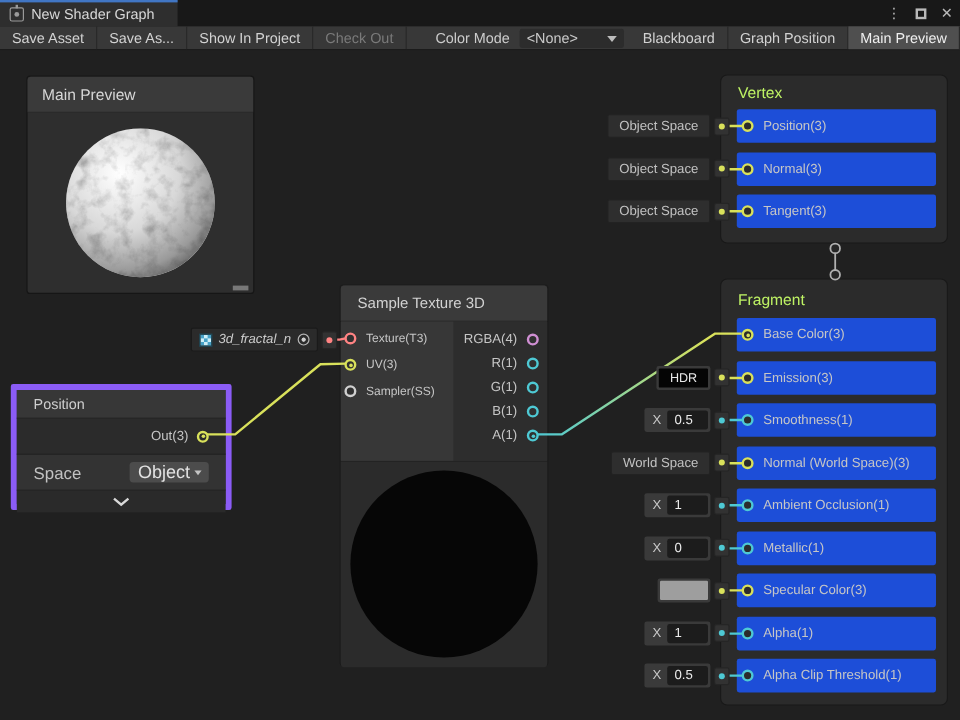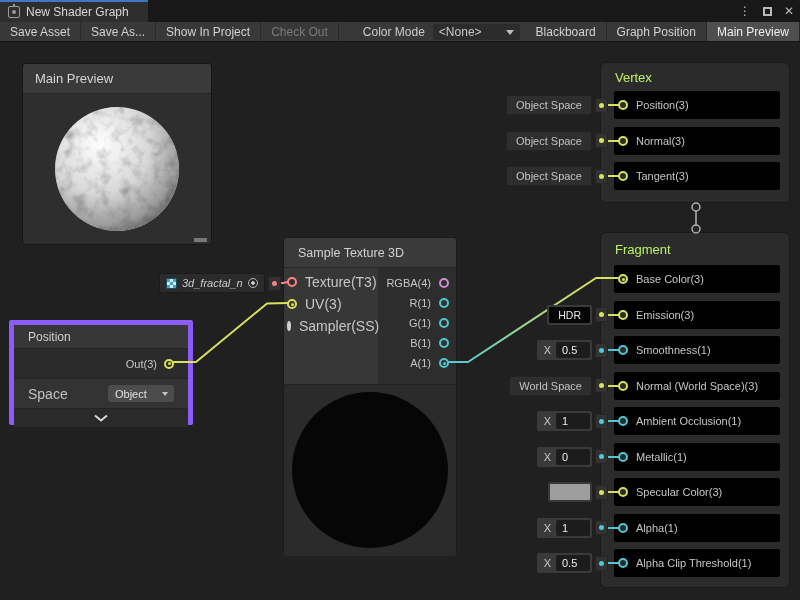--- a/index.html
+++ b/index.html
@@ -45,21 +45,21 @@
   .rhandle { position:absolute; right:4px; bottom:2px; width:13px; height:4px; background:#787878; }
 
   
   .node { position:absolute; }
   .block { background:#2b2b2b; border:1px solid #191919; border-radius:6px; }
   .block.vertex   { left:600px; top:20px;  width:190px; height:141px; }
   .block.fragment { left:600px; top:190px; width:190px; height:356px; }
   .btitle { font-size:13px; color:#bef264; padding-left:14px; display:flex; align-items:center; }
   .vertex .btitle { height:28px; }
   .fragment .btitle { height:32px; }
-  .brow { position:relative; height:28px; margin:0 9px 7.5px 13px; background:#000000; border-radius:2px;
+  .brow { position:relative; height:28px; margin:0 9px 7.5px 13px; background:#1d4ed8; border-radius:2px;
     display:flex; align-items:center; }
   .brow .label { margin-left:22px; font-size:11px; color:#c6c6c6; white-space:nowrap; }
 
   .port { position:absolute; left:4px; top:calc(50% - 5px); width:10px; height:10px; border-radius:50%;
     border:2px solid var(--pc); background:#2b2b2b; display:flex; align-items:center; justify-content:center;
     z-index:3; }
   .port .pdot { width:3px; height:3px; border-radius:50%; background:var(--pc); }
   .stub { position:absolute; left:-7px; top:calc(50% - 1px); width:13px; height:2px;
     background:var(--pc); border-radius:1px; }
 
@@ -83,21 +83,21 @@
     border:1px solid #1b1b1b; border-radius:3px; }
   .sample-h { height:30px; background:#3a3a3a; display:flex; align-items:center; padding:0 14px;
     font-size:12.5px; color:#d2d2d2; border-radius:3px 3px 0 0; border-bottom:1px solid #272727; }
   .ports { display:flex; height:116px; }
   .incol { width:94px; background:#373737; padding-top:3px; }
   .outcol { flex:1; background:#2d2d2d; padding-top:5px; }
   .prow { position:relative; display:flex; align-items:center; }
   .incol .prow { height:22px; padding-left:3px; }
   .outcol .prow { height:20px; justify-content:flex-end; padding-right:7px; }
   .prow .port { position:relative; left:auto; top:auto; background:#303030; }
-  .incol .label { margin-left:8px; font-size:14px; color:#c6c6c6; }
+  .incol .label { margin-left:8px; font-size:10px; color:#c6c6c6; }
   .outcol .label { margin-right:8px; font-size:11px; color:#c6c6c6; }
   .nodepreview { height:172px; background:#2b2b2b; border-top:1px solid #232323; border-radius:0 0 3px 3px; }
   .blackball { width:156px; height:156px; border-radius:50%; background:#060606; margin:7px auto 0; }
 
   
   .texwrap { position:absolute; left:159px; top:231px; display:flex; align-items:center; gap:3px; z-index:3; }
   .texpill { height:20px; background:#2b2b2b; border:1px solid #1a1a1a; border-radius:2px;
     display:flex; align-items:center; gap:5px; padding:0 6px; }
   .texicon { width:11px; height:11px; border:1px solid #1e4a5a;
     background-image:conic-gradient(#cdeef7 0 25%, #47a2c8 0 50%, #cdeef7 0 75%, #47a2c8 0);
@@ -112,21 +112,21 @@
   .pos-h { height:24px; background:#373737; display:flex; align-items:center; padding:0 14px;
     font-size:12px; color:#cfcfcf; border-bottom:1px solid #242424; }
   .pos-out { position:relative; height:30px; background:#2b2b2b; display:flex; align-items:center;
     justify-content:flex-end; padding-right:14px; border-bottom:1px solid #242424; }
   .pos-out .label { font-size:11px; color:#c6c6c6; margin-right:7px; }
   .pos-out .port { position:relative; left:auto; top:auto; background:#2b2b2b; }
   .pos-space { height:30px; background:#333333; display:flex; align-items:center;
     padding:0 14px; border-bottom:1px solid #242424; }
   .pos-space .label { font-size:14px; color:#c2c2c2; flex:1; }
   .sselect { width:66px; height:17px; background:#4c4c4c; border-radius:3px; display:flex;
-    align-items:center; padding:0 7px; font-size:11px; color:#e2e2e2; position:relative; }
+    align-items:center; padding:0 7px; font-size:15px; color:#e2e2e2; position:relative; }
   .sselect .arrow { position:absolute; right:6px; top:6.5px; width:0; height:0;
     border-left:3.5px solid transparent; border-right:3.5px solid transparent; border-top:4.5px solid #c4c4c4; }
   .pos-foot { height:18px; background:#2a2a2a; display:flex; align-items:center; justify-content:center; }
 
   
   .wires { position:absolute; left:0; top:0; width:800px; height:558px; pointer-events:none; }
   .stop-v1 { stop-color:var(--v1); }
   .stop-v3 { stop-color:var(--v3); }
 
   

